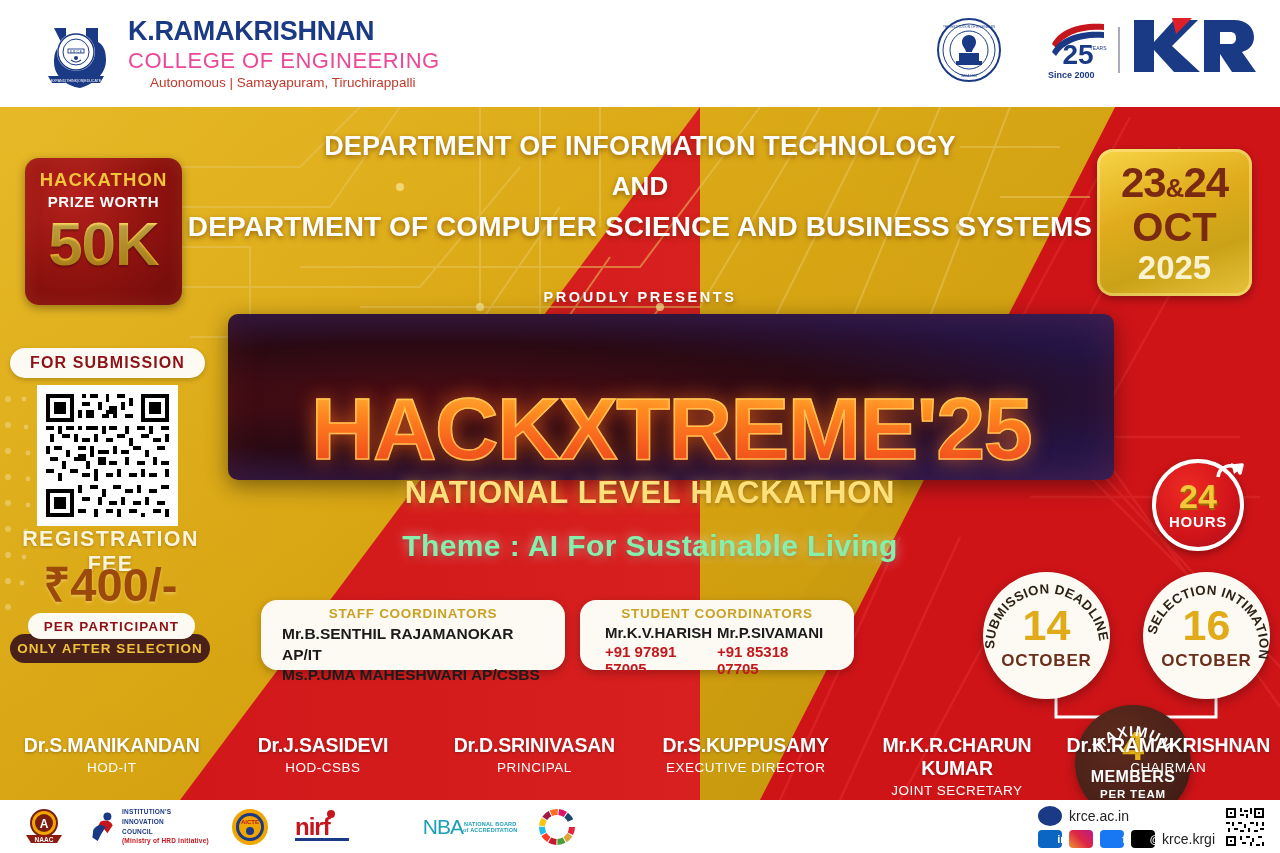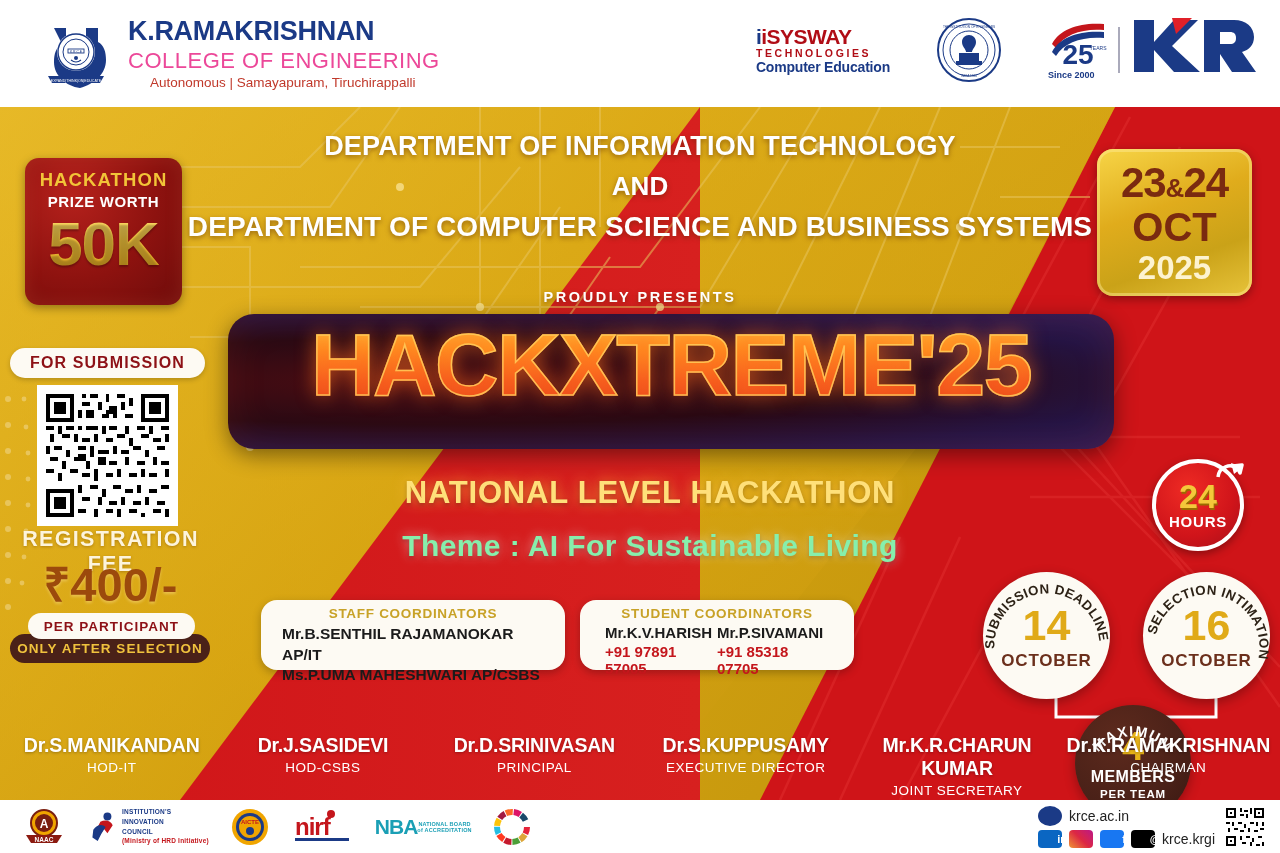--- a/index.html
+++ b/index.html
@@ -108,25 +108,25 @@
     display: flex; flex-direction: column; align-items: center; justify-content: center;
     line-height: 1;
   }
   .db-1 { font-size: 42px; font-weight: bold; color: #7a2a10; letter-spacing: -1px;}
   .db-1 .amp { font-size: 26px; }
   .db-2 { font-size: 40px; font-weight: bold; color: #7a2a10; margin-top: 3px;}
   .db-3 { font-size: 33px; font-weight: bold; color: #fdf3d0; margin-top: 4px;}
 
   
   .title-plate {
-    position: absolute; left: 228px; top: 207px; width: 886px; height: 135px;
-    border-radius: 26px;
+    position: absolute; left: 228px; top: 207px; width: 886px; height: 166px;
+    border-radius: 10px;
     background: radial-gradient(ellipse at 22% 50%, #4a0c12 0%, #2a0a14 45%, #241444 78%, #2c1a55 100%);
     box-shadow: 0 6px 22px rgba(0,0,0,.45), inset 0 0 40px rgba(255,80,40,.12);
-    display: flex; align-items: flex-start; justify-content: center;
+    display: flex; align-items: flex-end; justify-content: center;
     overflow: hidden;
   }
   .title-text {
     font-size: 88px; font-weight: bold; letter-spacing: -1.5px;
     background: linear-gradient(180deg,#ffd24a 0%, #ff9a22 34%, #f2561f 66%, #e23a18 100%);
     -webkit-background-clip: text; background-clip: text; color: transparent;
     text-shadow: 0 0 20px rgba(255,110,30,.75);
     -webkit-text-stroke: 1.5px rgba(255,205,90,.85);
     white-space: nowrap;
   }
@@ -254,21 +254,21 @@
     background: #ffffff; display: flex; align-items: center;
   }
   .foot-logos { display: flex; align-items: center; gap: 22px; margin-left: 22px; }
   .fl { height: 40px; display: flex; align-items: center; }
   .naac { position: relative; width: 44px; height: 40px; }
   .iic { display: flex; align-items: center; gap: 4px; }
   .iic-txt { font-size: 6.5px; font-weight: bold; color: #1b3a86; line-height: 1.5; letter-spacing:.2px;}
   .aicte { width: 38px; height: 38px; }
   .nirf { font-size: 22px; font-weight: bold; color: #c4161c; letter-spacing: -1.2px; position: relative;}
   .nba { text-align: center; }
-  .nba-1 { font-size: 21px; font-weight: bold; color: #1a9fb5; letter-spacing: -1px; line-height: 1;}
+  .nba-1 { font-size: 21px; font-weight: normal; color: #1a9fb5; letter-spacing: -1px; line-height: 1; margin-left: 48px;}
   .nba-2 { font-size: 5.5px; font-weight: bold; color: #1a9fb5; letter-spacing: .2px; }
   .sdg { width: 36px; height: 36px; }
 
   .foot-right { position: absolute; right: 14px; top: 6px; display: flex; align-items: center; gap: 9px;}
   .fr-lines { display: flex; flex-direction: column; gap: 4px; }
   .fr-line { display: flex; align-items: center; gap: 7px; }
   .fr-txt { font-size: 14px; color: #222; }
   .sicon { width: 18px; height: 18px; border-radius: 4px; display: flex; align-items: center; justify-content: center; font-size: 11px; font-weight: bold; color: #fff; padding-left: 24px;}
   .si-home { background: #1b3a86; border-radius: 50%; width: 20px; height: 20px; }
   .si-in { background: #0a66c2; }
@@ -299,25 +299,20 @@
         </svg>
       </div>
       <div class="krce-text">
         <div class="krce-1">K.RAMAKRISHNAN</div>
         <div class="krce-2">COLLEGE OF ENGINEERING</div>
         <div class="krce-3">Autonomous | Samayapuram, Tiruchirappalli</div>
       </div>
     </div>
 
     <div class="hdr-right">
-      <div class="isysway">
-        <div class="isys-1"><span class="i">i</span><span>iSYSWAY</span></div>
-        <div class="isys-2">TECHNOLOGIES</div>
-        <div class="isys-3">Computer Education</div>
-      </div>
 
       <div class="ie-seal">
         <svg viewBox="0 0 66 66" width="66" height="66">
           <circle cx="33" cy="33" r="31" fill="none" stroke="#1b3a86" stroke-width="2"></circle>
           <circle cx="33" cy="33" r="26" fill="none" stroke="#1b3a86" stroke-width="1"></circle>
           <circle cx="33" cy="33" r="19" fill="none" stroke="#1b3a86" stroke-width="1"></circle>
           <path d="M33 18 c4 0 7 3 7 7 0 5-4 7-4 10 h-6 c0-3-4-5-4-10 0-4 3-7 7-7z" fill="#1b3a86"></path>
           <rect x="23" y="36" width="20" height="11" fill="#1b3a86"></rect>
           <path d="M20 44 h26 v4 H20z" fill="#1b3a86"></path>
           <text x="33" y="11" font-size="3.2" fill="#1b3a86" text-anchor="middle" font-family="Liberation Sans, sans-serif">THE INSTITUTION OF ENGINEERS</text>

